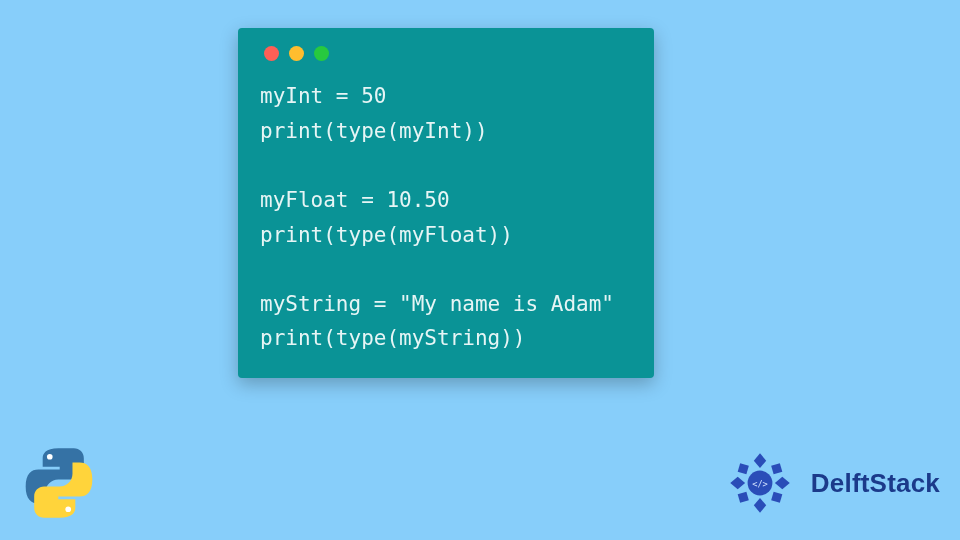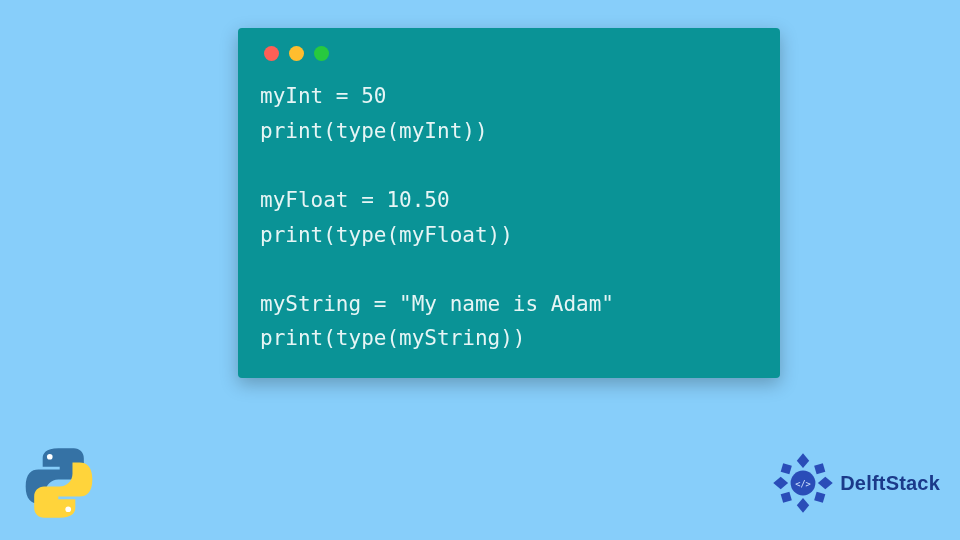--- a/index.html
+++ b/index.html
@@ -6,21 +6,21 @@
   html, body { width: 960px; height: 540px; overflow: hidden; }
   body {
     background: #87cefa;
     font-family: -apple-system, BlinkMacSystemFont, "Segoe UI", Arial, sans-serif;
     position: relative;
   }
   .code-window {
     position: absolute;
     left: 238px;
     top: 28px;
-    width: 542px;
+    width: 416px;
     background: #0a9396;
     border-radius: 4px;
     box-shadow: 0 6px 18px rgba(0,0,0,0.25);
     padding: 18px 22px 22px 22px;
   }
   .traffic-lights {
     display: flex;
     gap: 10px;
     margin-bottom: 18px;
     margin-left: 4px;
@@ -55,24 +55,25 @@
     display: flex;
     align-items: center;
     gap: 6px;
   }
   .delft-badge {
     width: 62px;
     height: 62px;
     position: relative;
   }
   .delft-text {
-    font-size: 20px;
+    font-size: 26px;
     font-weight: 700;
     color: #1b3a8a;
     letter-spacing: 0.2px;
+    margin-left: 14px;
   }
 </style>
 </head>
 <body>
 
 <div class="code-window">
   <div class="traffic-lights">
     <span class="dot red"></span>
     <span class="dot yellow"></span>
     <span class="dot green"></span>

